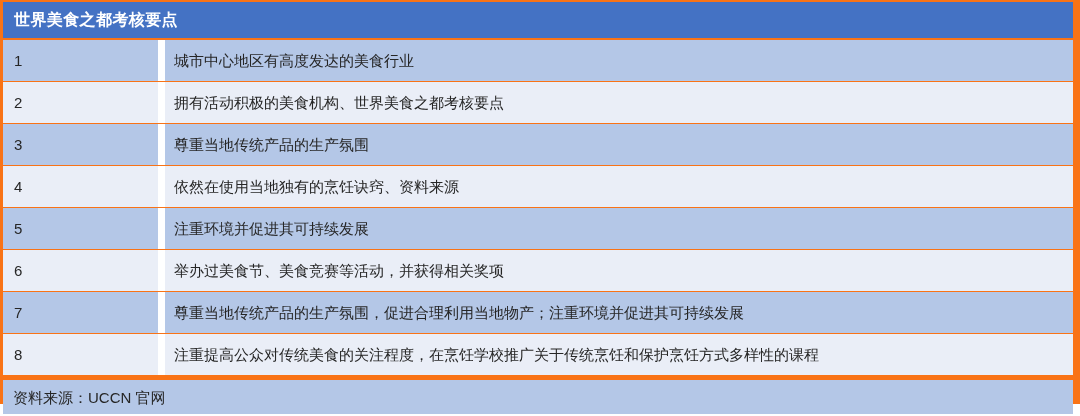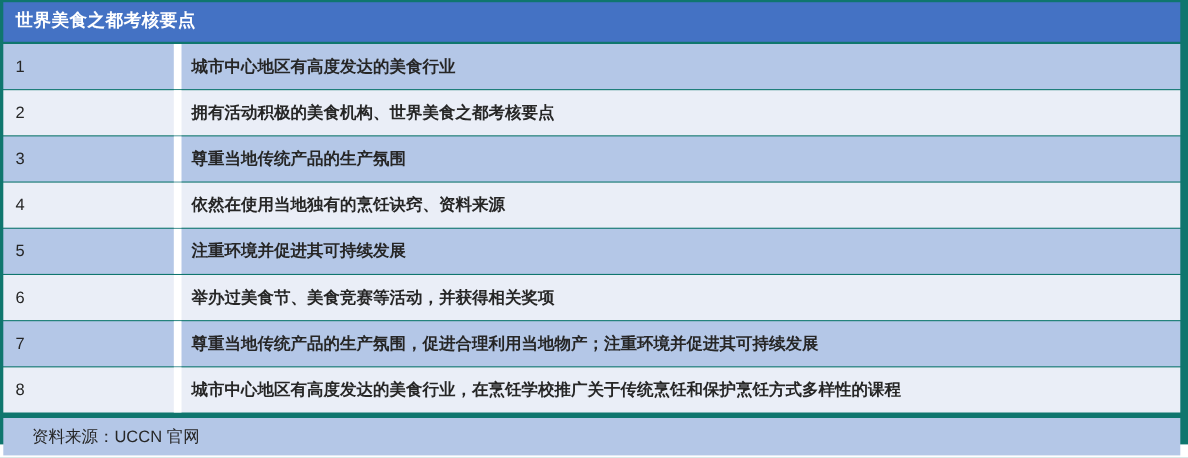--- a/index.html
+++ b/index.html
@@ -11,21 +11,21 @@
     width: 1080px;
     height: 416px;
     font-family: "Liberation Sans", "DejaVu Sans", sans-serif;
     -webkit-font-smoothing: antialiased;
   }
 
   .table-wrap {
     position: relative;
     width: 1080px;
     height: 404px;
-    background: #0f766e;
+    background: #f97316;
     box-sizing: border-box;
   }
 
   
   .table-header {
     position: absolute;
     left: 3px;
     top: 2px;
     width: 1070px;
     height: 36px;
@@ -85,39 +85,38 @@
     display: flex;
     align-items: center;
     padding-left: 9px;
     padding-right: 8px;
     box-sizing: border-box;
     font-size: 15px;
     color: #262626;
     line-height: 1.2;
     white-space: nowrap;
     overflow: hidden;
-    font-weight: bold;
   }
 
   
   .row + .row {
     margin-top: 1px;
   }
 
   
   .table-footer {
     position: absolute;
     left: 3px;
     top: 380px;
     width: 1070px;
     height: 34px;
     background: #B4C7E7;
     display: flex;
     align-items: center;
-    padding-left: 26px;
+    padding-left: 10px;
     box-sizing: border-box;
   }
   .table-footer .source {
     font-size: 15px;
     color: #262626;
     line-height: 1;
     white-space: nowrap;
   }
 </style>
 </head>
@@ -169,21 +168,21 @@
 
     <div class="row odd">
       <div class="cell-num">7</div>
       <div class="divider"></div>
       <div class="cell-text">尊重当地传统产品的生产氛围，促进合理利用当地物产；注重环境并促进其可持续发展</div>
     </div>
 
     <div class="row even">
       <div class="cell-num">8</div>
       <div class="divider"></div>
-      <div class="cell-text">城市中心地区有高度发达的美食行业，在烹饪学校推广关于传统烹饪和保护烹饪方式多样性的课程</div>
+      <div class="cell-text">注重提高公众对传统美食的关注程度，在烹饪学校推广关于传统烹饪和保护烹饪方式多样性的课程</div>
     </div>
 
   </div>
 
   <div class="table-footer">
     <span class="source">资料来源：UCCN 官网</span>
   </div>
 
 </div>
 

